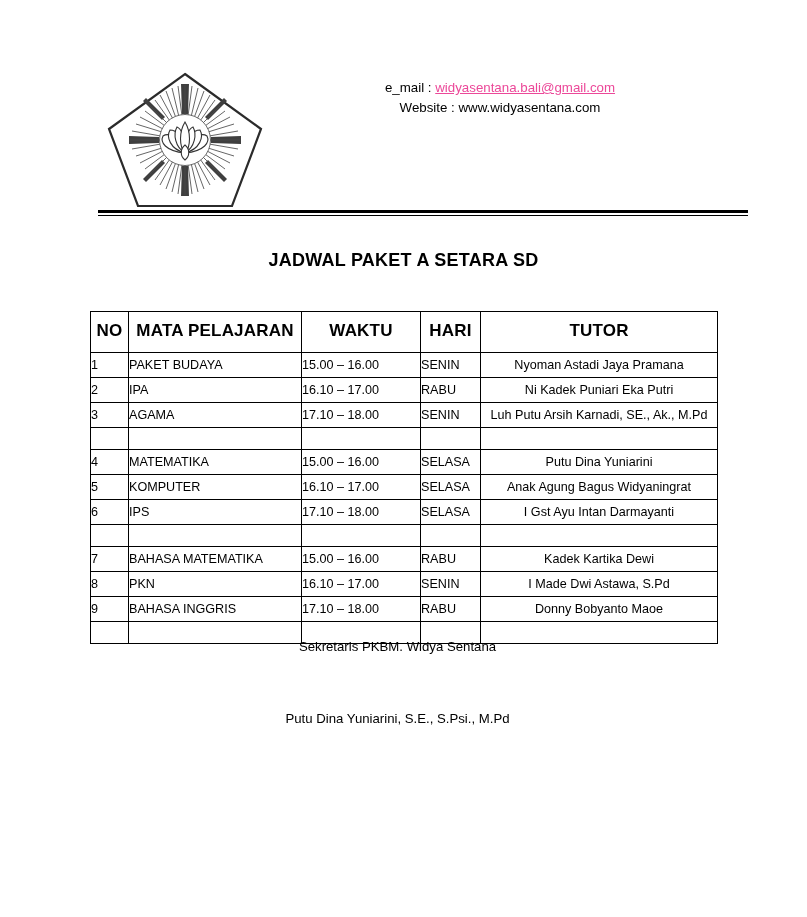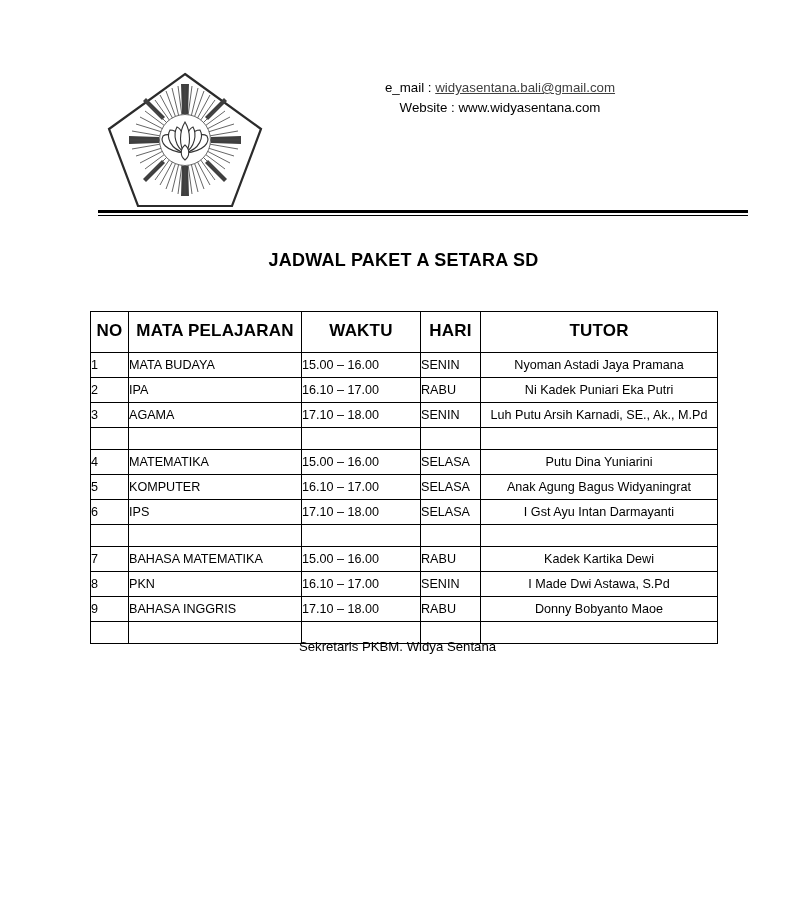--- a/index.html
+++ b/index.html
@@ -60,21 +60,21 @@
     line-height: 1.52;
     margin-top: 3px;
     white-space: nowrap;
   }
   .org-email-line {
     font-size: 13.3px;
     line-height: 1.52;
     white-space: nowrap;
   }
   .email-link {
-    color: #404040;
+    color: #ec4899;
     text-decoration: underline;
   }
   .org-web {
     font-size: 13.3px;
     line-height: 1.52;
     white-space: nowrap;
   }
 
   .rule-thick {
     position: absolute;
@@ -302,21 +302,21 @@
       <th>NO</th>
       <th>MATA PELAJARAN</th>
       <th>WAKTU</th>
       <th>HARI</th>
       <th>TUTOR</th>
     </tr>
   </thead>
   <tbody id="schedule-body">
       <tr>
         <td class="cell-no">1</td>
-        <td class="cell-mapel">MATA BUDAYA</td>
+        <td class="cell-mapel">PAKET BUDAYA</td>
         <td class="cell-waktu">15.00 – 16.00</td>
         <td class="cell-hari">SENIN</td>
         <td class="cell-tutor">Nyoman Astadi Jaya Pramana</td>
       </tr>
       <tr>
         <td class="cell-no">2</td>
         <td class="cell-mapel">IPA</td>
         <td class="cell-waktu">16.10 – 17.00</td>
         <td class="cell-hari">RABU</td>
         <td class="cell-tutor">Ni Kadek Puniari Eka Putri</td>
@@ -389,13 +389,14 @@
         <td class="cell-mapel"></td>
         <td class="cell-waktu"></td>
         <td class="cell-hari"></td>
         <td class="cell-tutor"></td>
       </tr>
     </tbody>
 </table>
 
 <div class="sig-block">
   <div class="sig-role">Sekretaris PKBM. Widya Sentana</div>
+  <div class="sig-name">Putu Dina Yuniarini, S.E., S.Psi., M.Pd</div>
 </div>
 
 </body></html>

